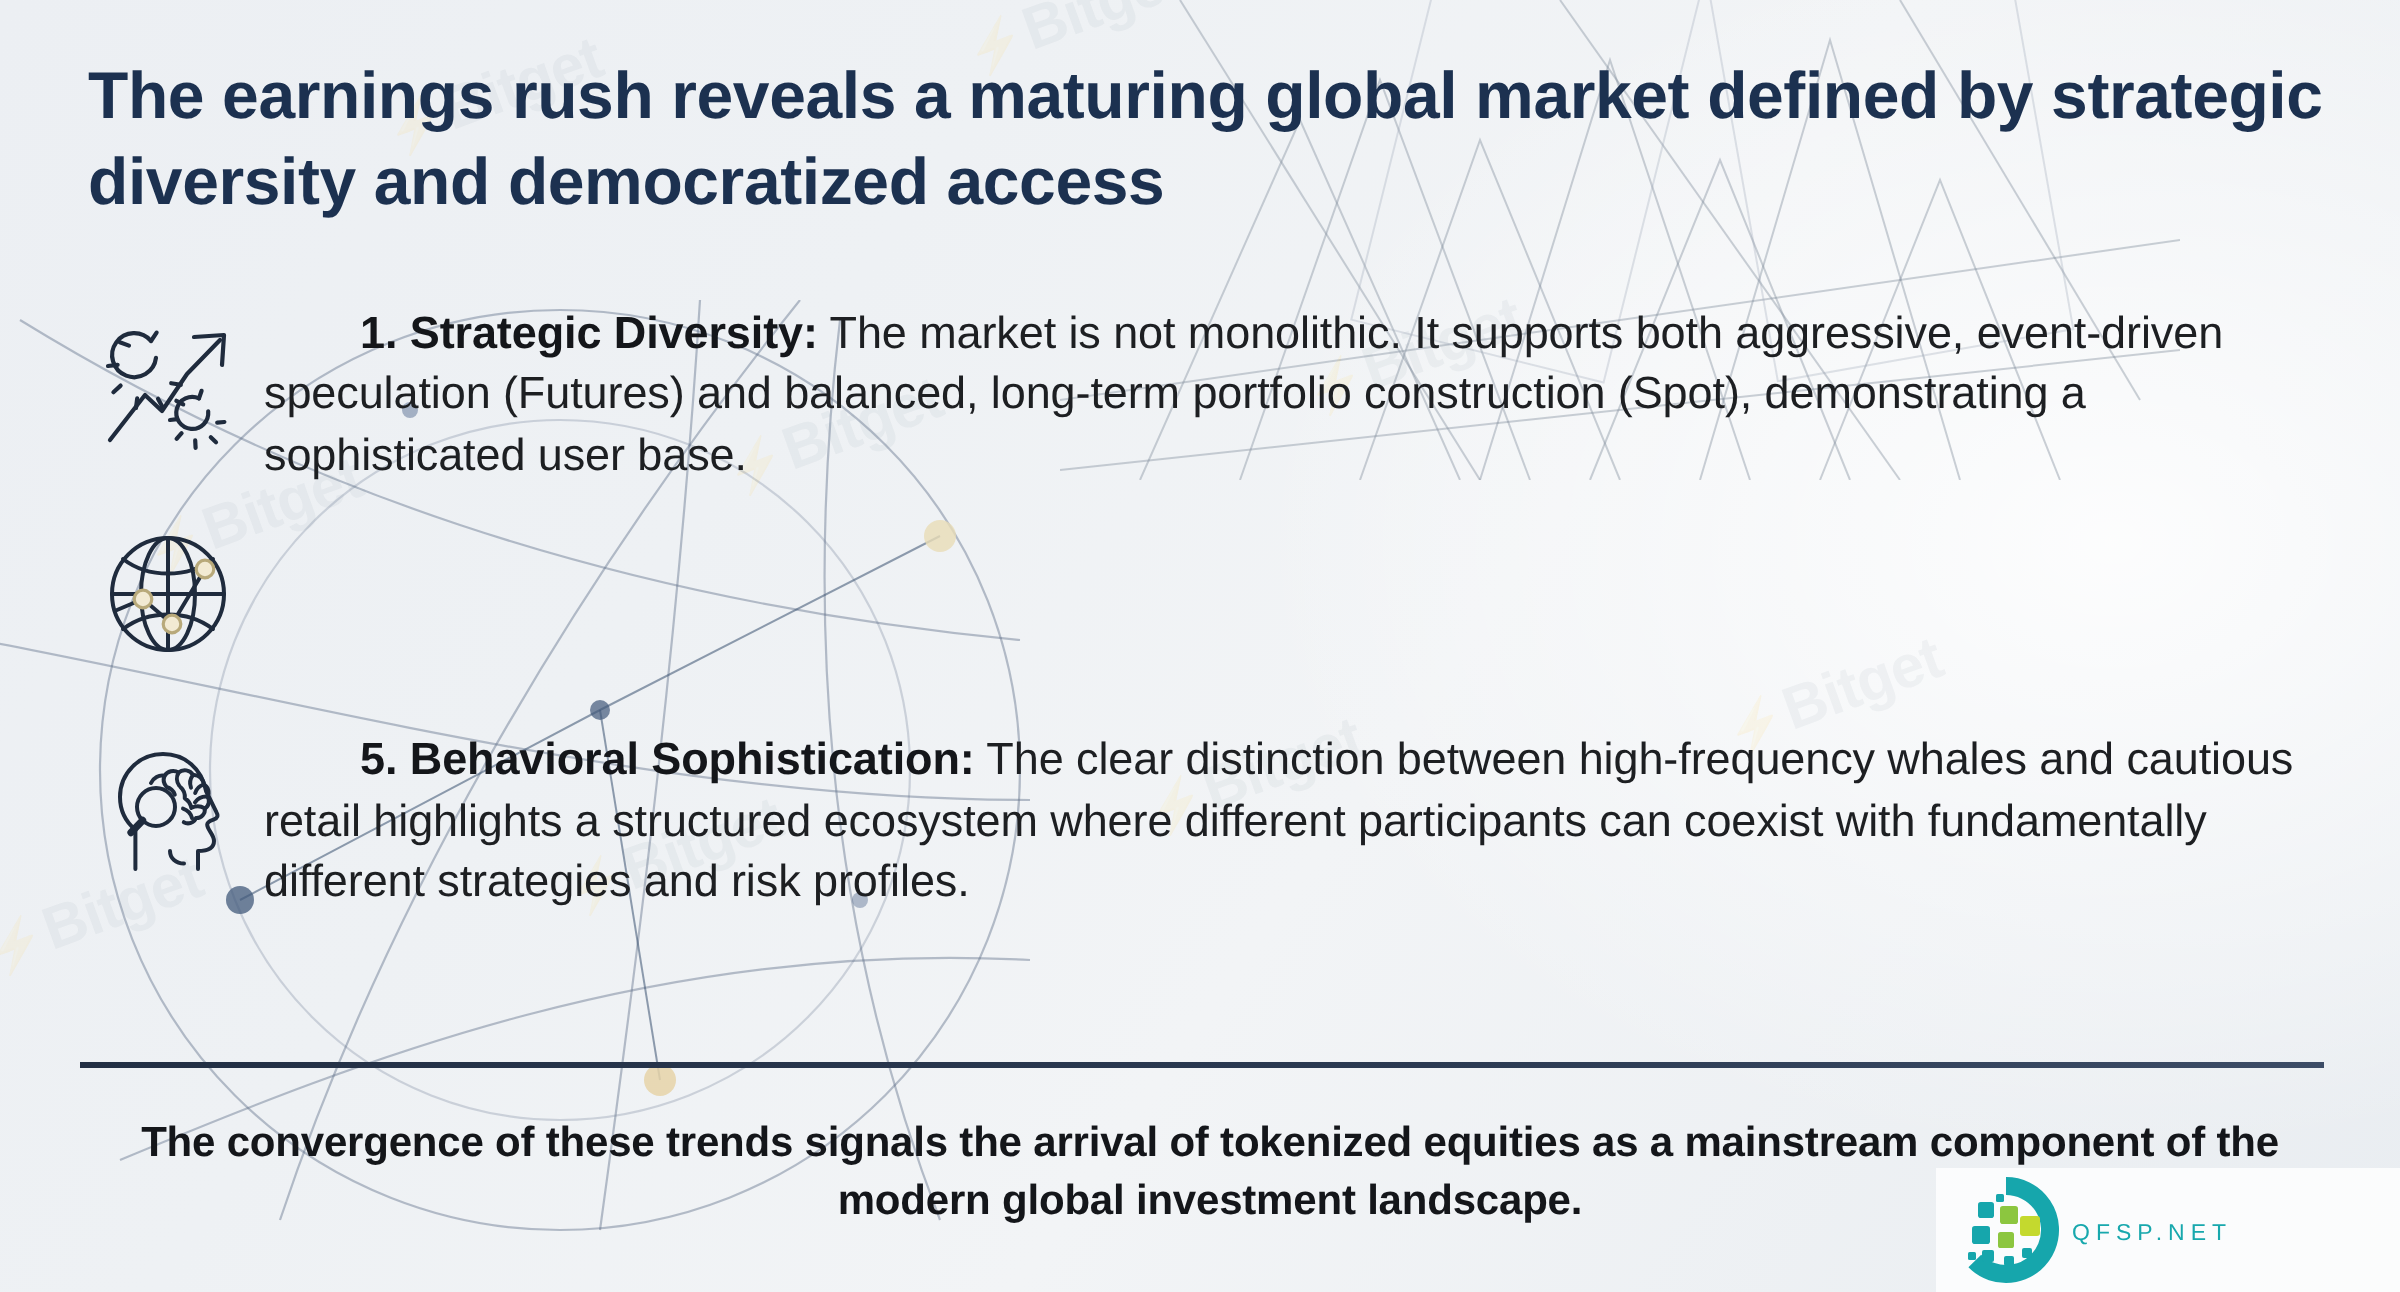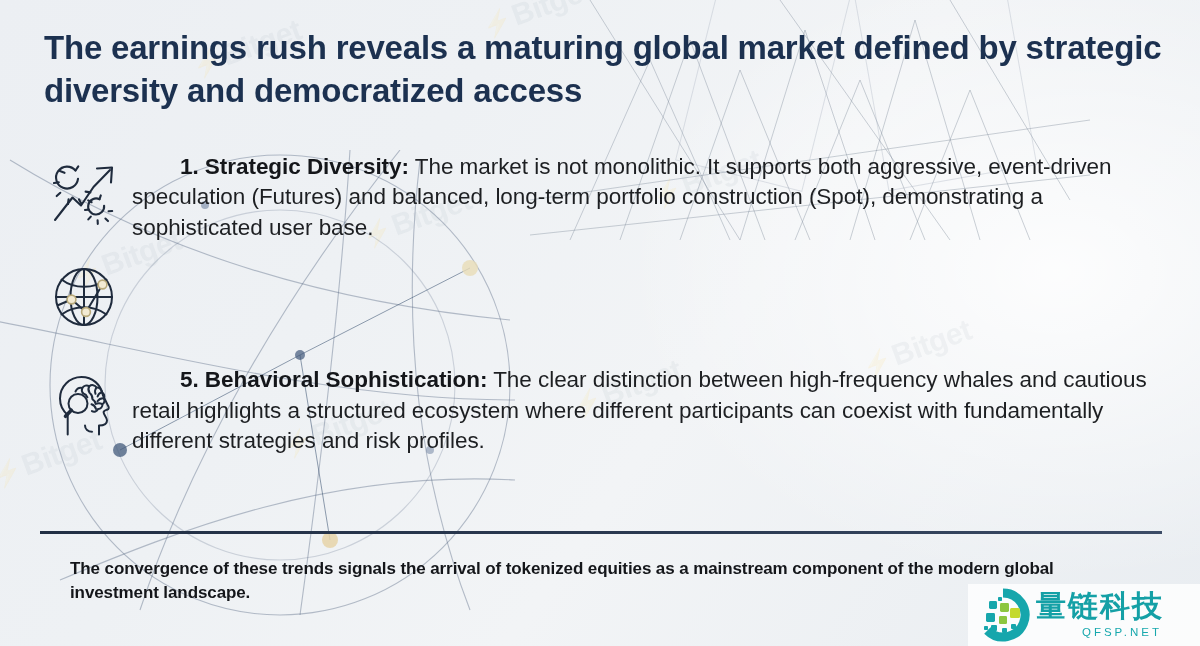--- a/index.html
+++ b/index.html
@@ -65,22 +65,22 @@
   }
   .point-body b{font-weight:700;color:#14161a;margin-left:48px;}
 
   .divider{
     position:absolute;left:40px;top:531px;width:1122px;height:3px;
     background:linear-gradient(90deg,#222f44 0%,#2b3a52 60%,#3c4c66 100%);
   }
 
   .conclusion{
     position:absolute;left:70px;top:557px;width:1070px;
-    font-size:17px;line-height:1.39;font-weight:700;
-    color:#14161a;
+    font-size:21px;line-height:1.39;font-weight:700;
+    color:#14161a;text-align:center;
     letter-spacing:-0.1px;
   }
 
   
   .brandmark{
     position:absolute;right:0;bottom:0;
     width:232px;height:62px;
     background:rgba(255,255,255,0.80);
     display:flex;align-items:center;
     padding-left:8px;box-sizing:border-box;
@@ -245,18 +245,17 @@
         <rect x="10" y="25" width="9" height="9" rx="1.4" fill="#16a6ac"></rect>
         <rect x="23" y="28" width="8" height="8" rx="1.3" fill="#8cc63f"></rect>
         <rect x="15" y="37" width="6" height="6" rx="1" fill="#16a6ac"></rect>
         <rect x="26" y="40" width="5" height="5" rx="1" fill="#16a6ac"></rect>
         <rect x="8" y="38" width="4" height="4" rx=".8" fill="#16a6ac"></rect>
         <rect x="22" y="9" width="4" height="4" rx=".8" fill="#16a6ac"></rect>
         <rect x="35" y="36" width="5" height="5" rx="1" fill="#16a6ac"></rect>
       </svg>
     </div>
     <div class="words">
-      <div class="cn">量链科技</div>
       <div class="net">QFSP.NET</div>
     </div>
   </div>
 
 </div>
 
 </body></html>

